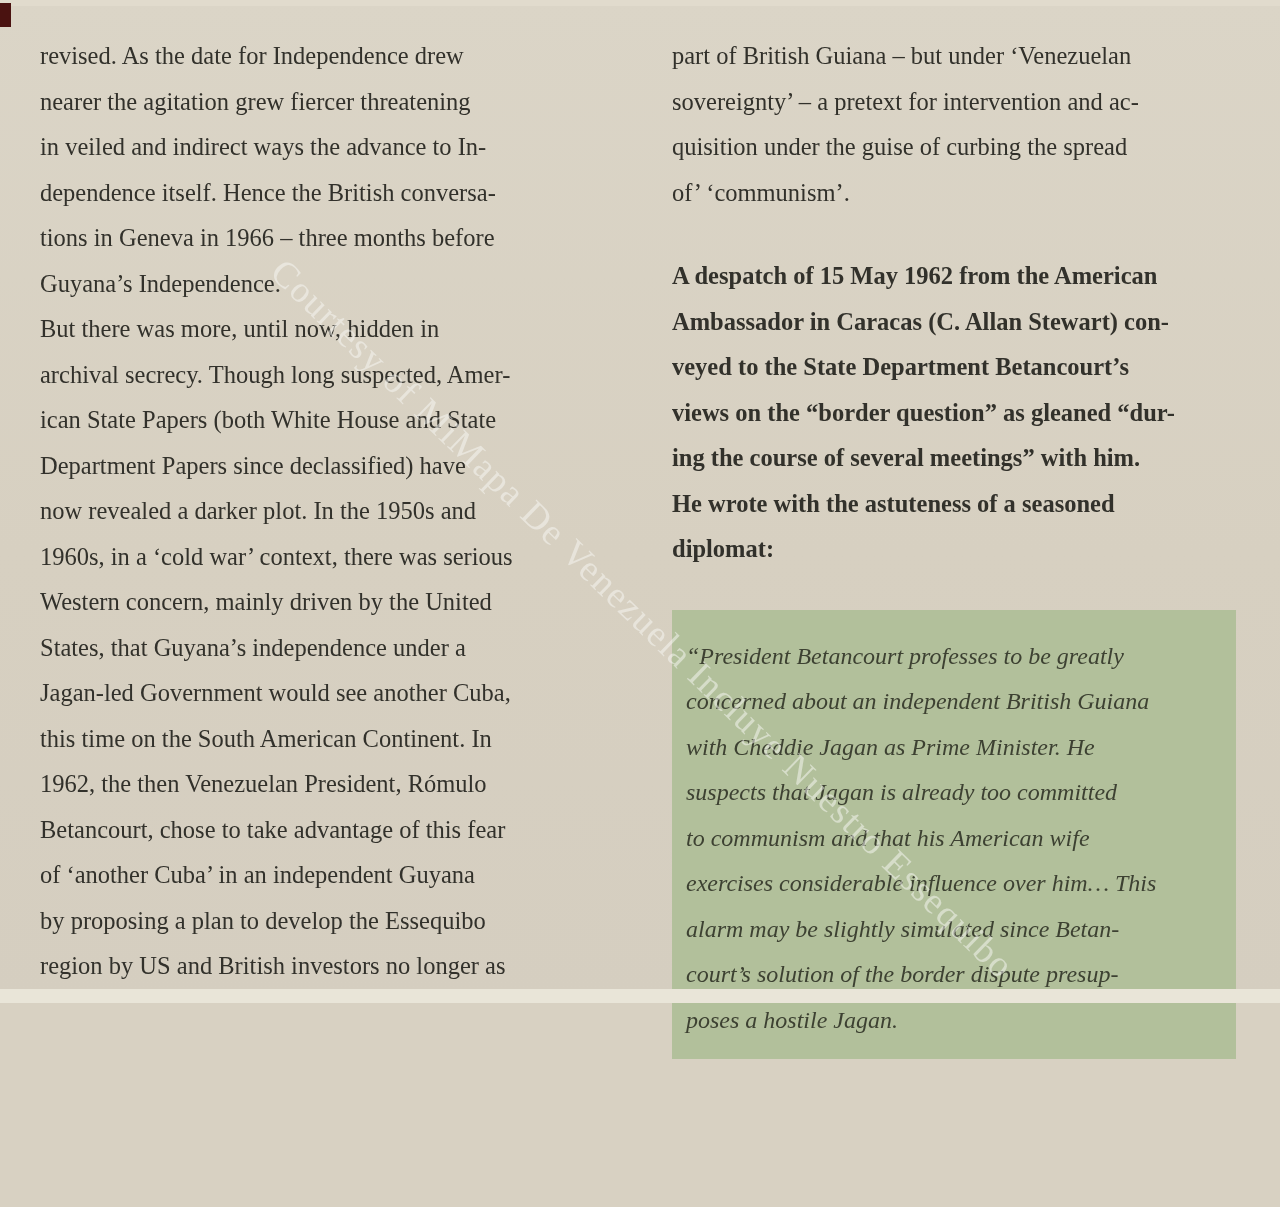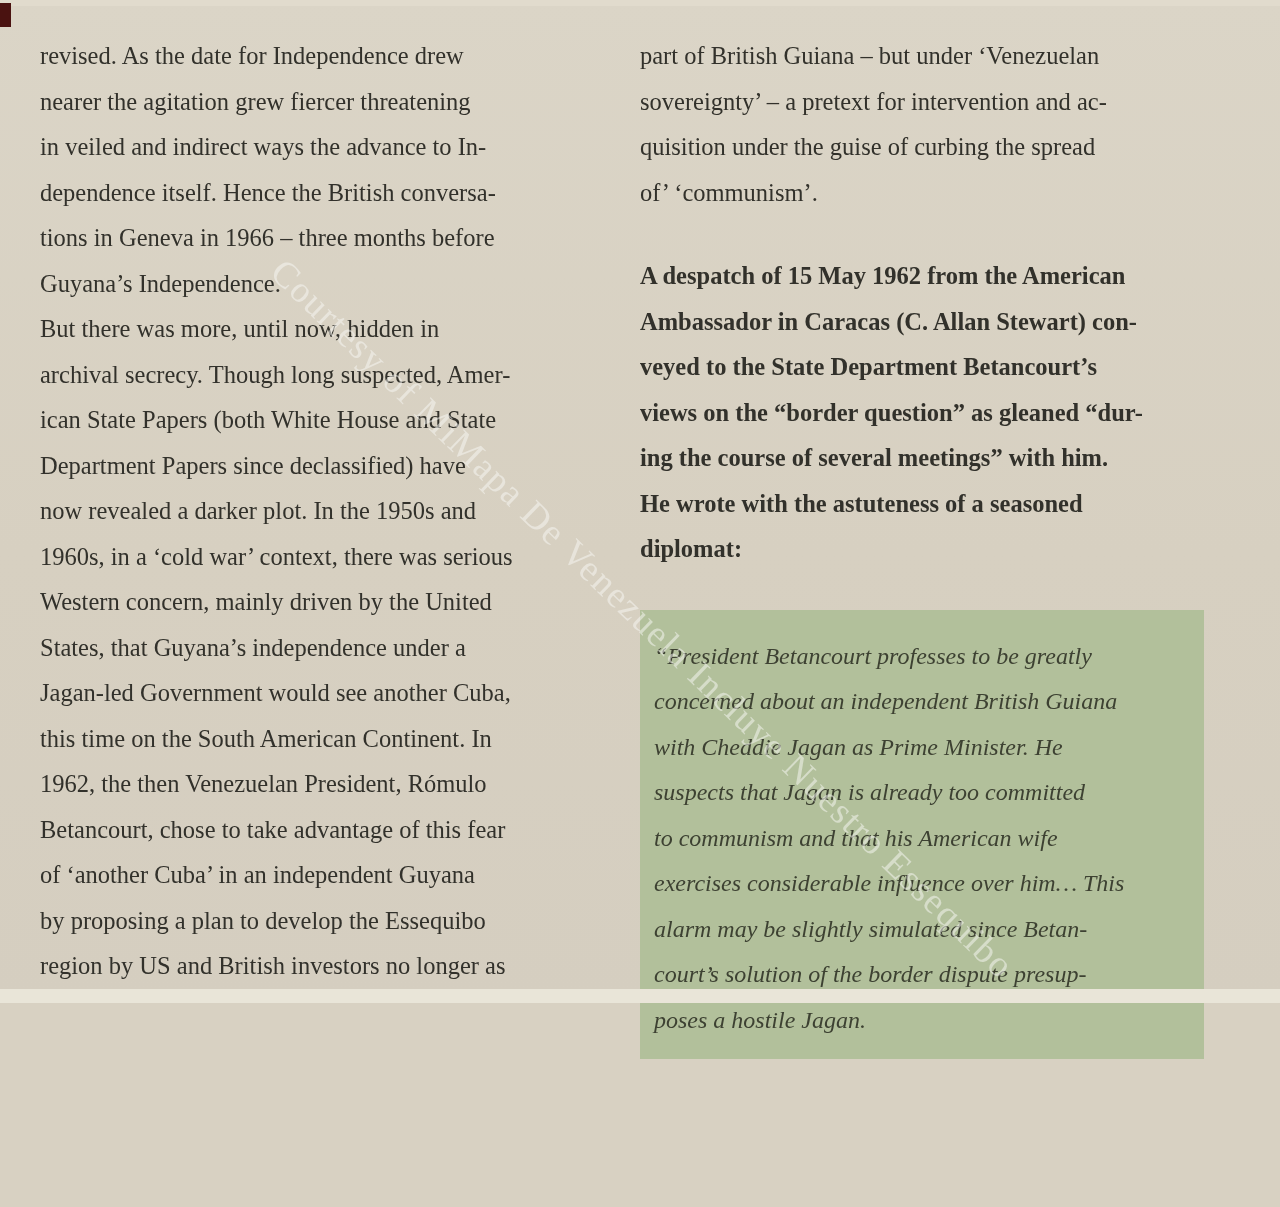--- a/index.html
+++ b/index.html
@@ -25,21 +25,21 @@
     background: #e1dbcd;
   }
   .corner-mark {
     position: absolute;
     left: 0; top: 3px;
     width: 11px; height: 24px;
     background: #4a1210;
   }
   .col { position: absolute; top: 33px; }
   .col-left  { left: 40px;  width: 578px; }
-  .col-right { left: 640px; width: 564px; }
+  .col-right { left: 672px; width: 564px; }
   .body-text {
     margin: 0;
     font-size: 24.5px;
     line-height: 45.5px;
     white-space: pre-line;
   }
   .para-gap { margin-top: 38px; font-weight: bold; }
   .section-heading {
     margin: 66px 0 58px 0;
     font-size: 33px;

